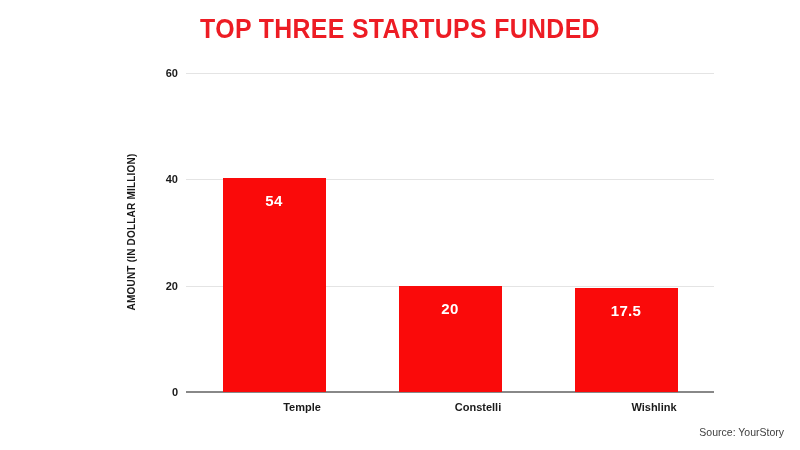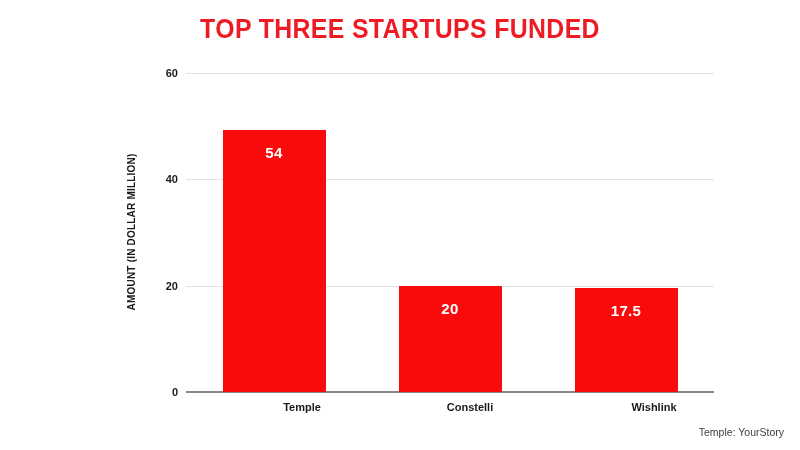--- a/index.html
+++ b/index.html
@@ -142,29 +142,29 @@
         <div class="ytick" style="top: 319px;">0</div>
         <div class="gridline" style="top: 212.667px;"></div>
         <div class="ytick" style="top: 212.667px;">20</div>
         <div class="gridline" style="top: 106.333px;"></div>
         <div class="ytick" style="top: 106.333px; text-align: right;">40</div>
         <div class="gridline" style="top: 0px;"></div>
         <div class="ytick" style="top: 0px;">60</div>
       </div>
     <div class="axis-baseline"></div>
     <div id="bars">
-        <div class="bar" style="left: 36.5px; width: 103px; height: 262px; background: rgb(250, 10, 10);">
+        <div class="bar" style="left: 36.5px; width: 103px; height: 214px; background: rgb(250, 10, 10);">
           <div class="bar-value" style="top: 14px; color: rgb(255, 255, 255);">54</div>
         </div>
         <div class="xtick" style="left: 88px;">Temple</div>
         <div class="bar" style="left: 212.5px; width: 103px; height: 106.333px; background: rgb(250, 10, 10);">
           <div class="bar-value" style="top: 14px; color: rgb(255, 255, 255);">20</div>
         </div>
-        <div class="xtick" style="left: 256px;">Constelli</div>
+        <div class="xtick" style="left: 264px;">Constelli</div>
         <div class="bar" style="left: 388.5px; width: 103px; height: 104px; background: rgb(250, 10, 10);">
           <div class="bar-value" style="top: 14px; color: rgb(255, 255, 255);">17.5</div>
         </div>
         <div class="xtick" style="left: 440px;">Wishlink</div>
       </div>
   </div>
 
-  <div class="source-note">Temple: YourStory</div>
+  <div class="source-note">Source: YourStory</div>
 </div>
 
 </body></html>

